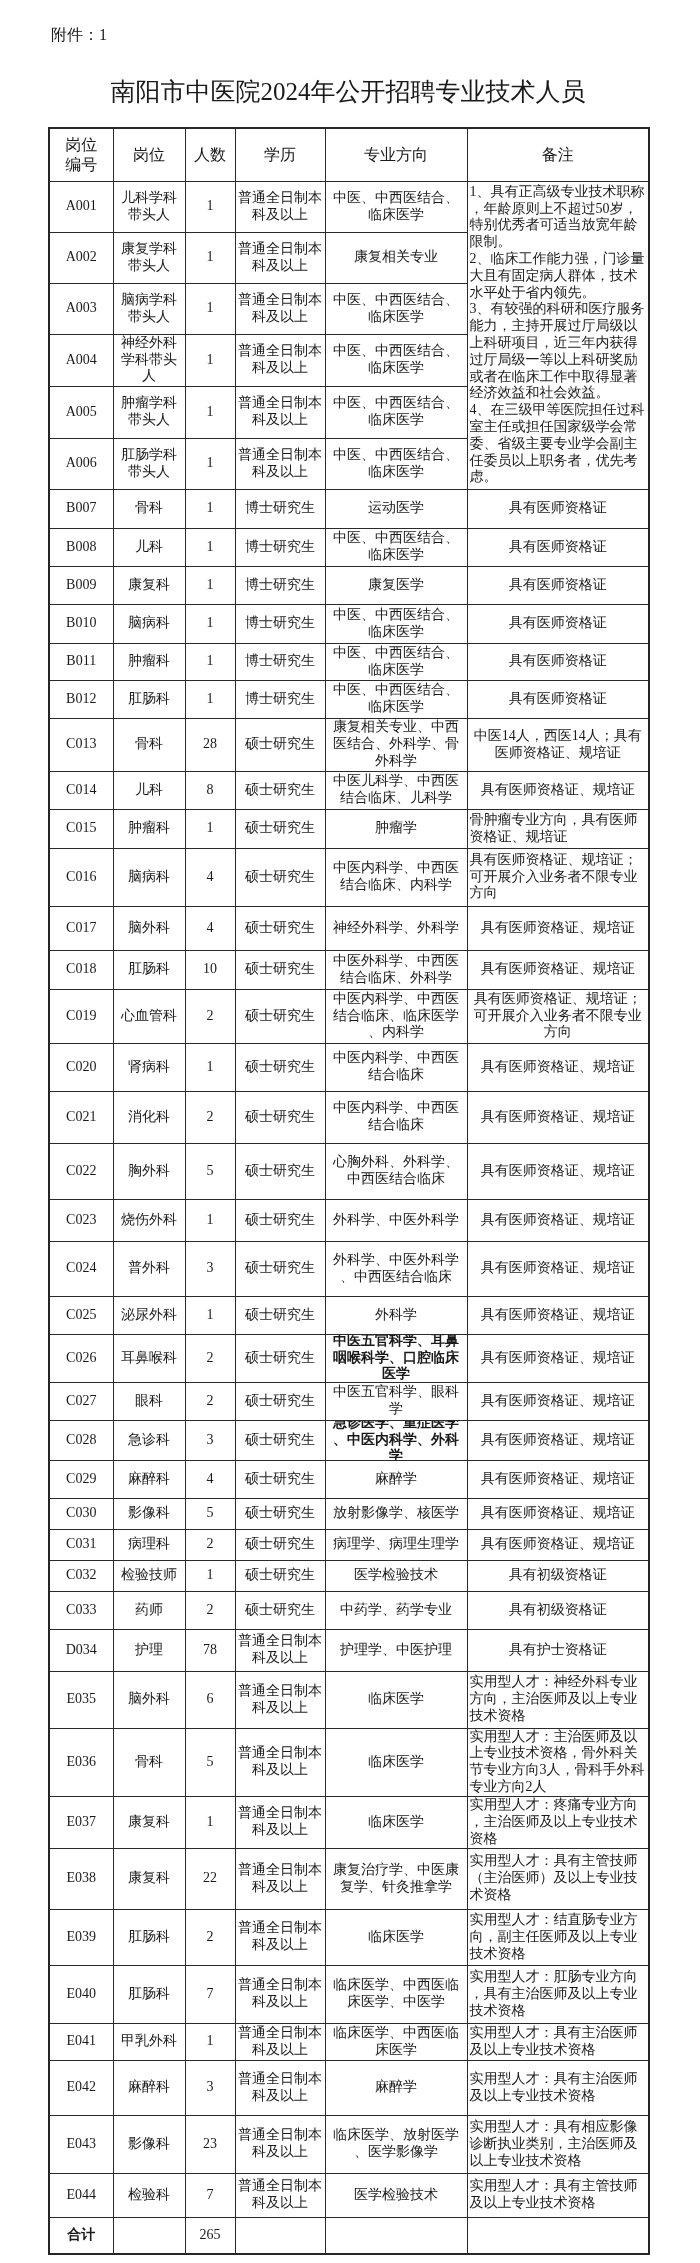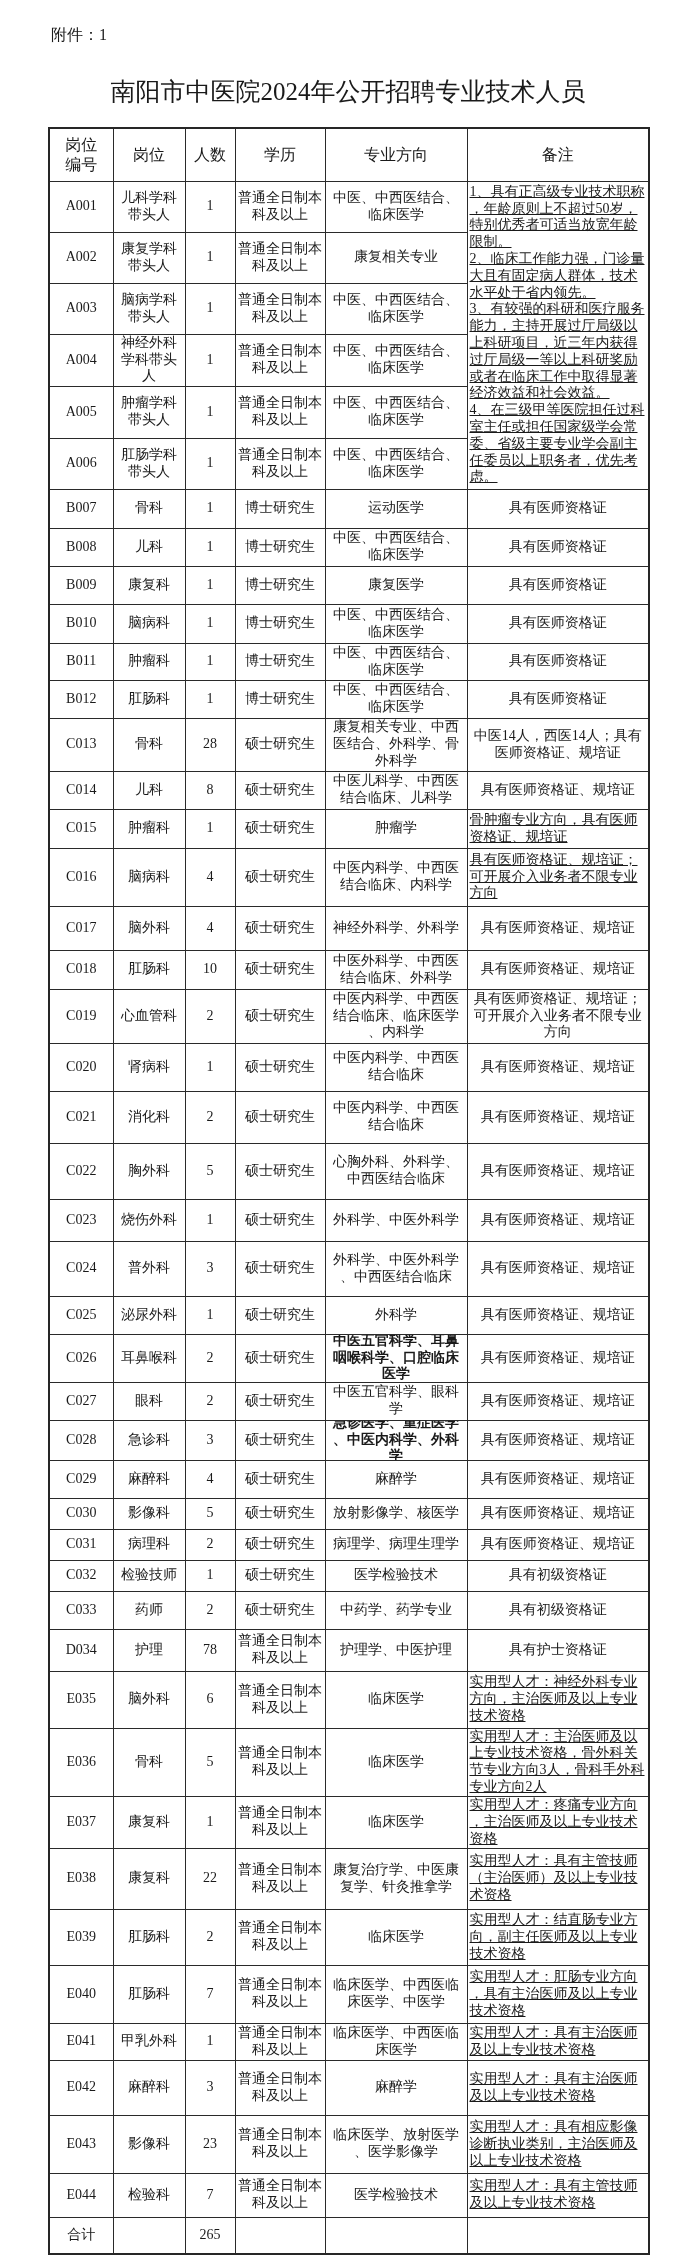--- a/index.html
+++ b/index.html
@@ -15,23 +15,23 @@
     position: absolute; left: 48px; top: 127px; width: 600px;
     border-collapse: collapse; table-layout: fixed; border: 2px solid #262626;
   }
   .grid th, .grid td {
     border: 1px solid #2a2a2a; padding: 0 2px; text-align: center; vertical-align: middle;
     font-size: 14px; line-height: 16.8px; font-weight: normal;
     line-break: anywhere; word-break: break-all; overflow-wrap: anywhere;
   }
   .grid th { font-size: 16px; line-height: 20px; }
   .grid th.code-h { padding: 0 14px; }
-  .grid td.left { text-align: left; text-decoration: underline; }
+  .grid td.left { text-align: left; }
   .grid td.pre { white-space: pre-line; }
-  .grid td.bold { font-weight: normal; }
+  .grid td.bold { font-weight: bold; }
   .clip { display: flex; flex-direction: column; justify-content: center; overflow: hidden; font-weight: bold; }
 </style>
 </head>
 <body>
 
 <div class="annex">附件：1</div>
 <div class="title">
   <div class="l1">南阳市中医院2024年公开招聘专业技术人员</div>
 </div>
 

